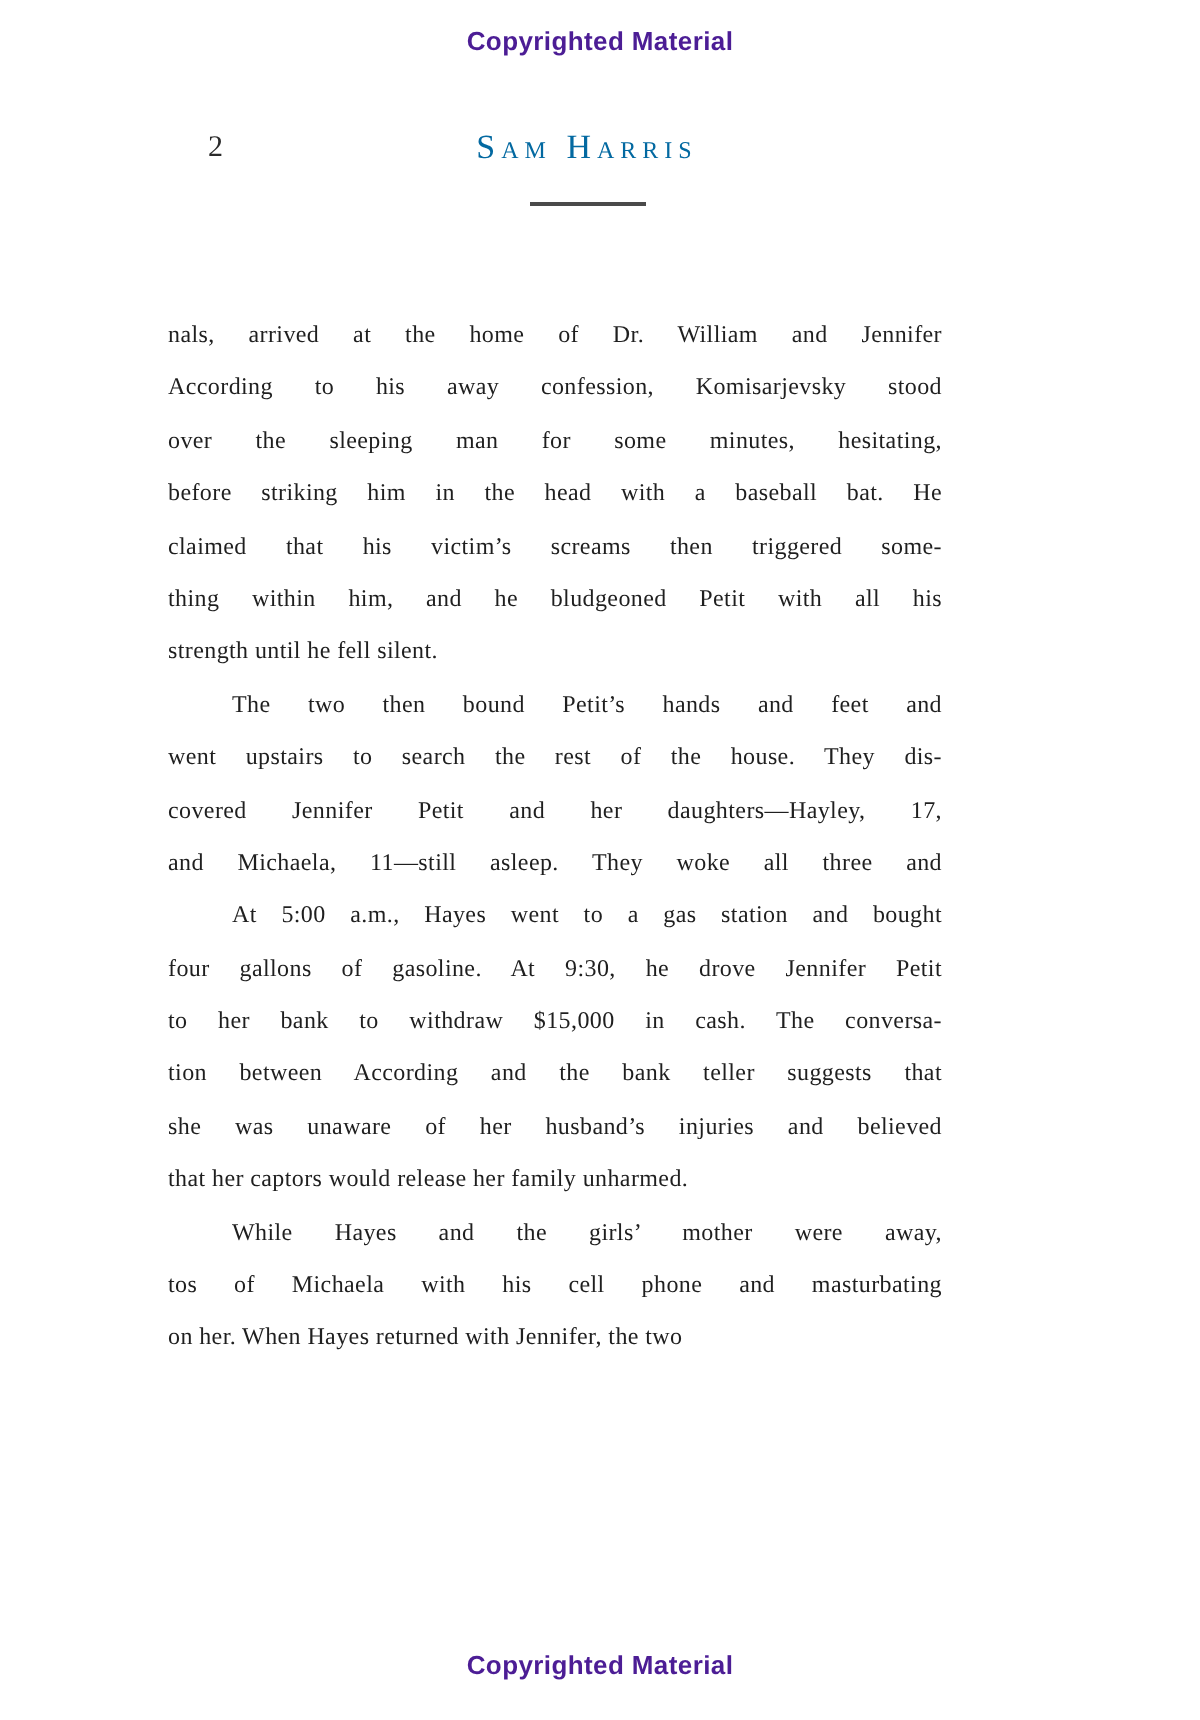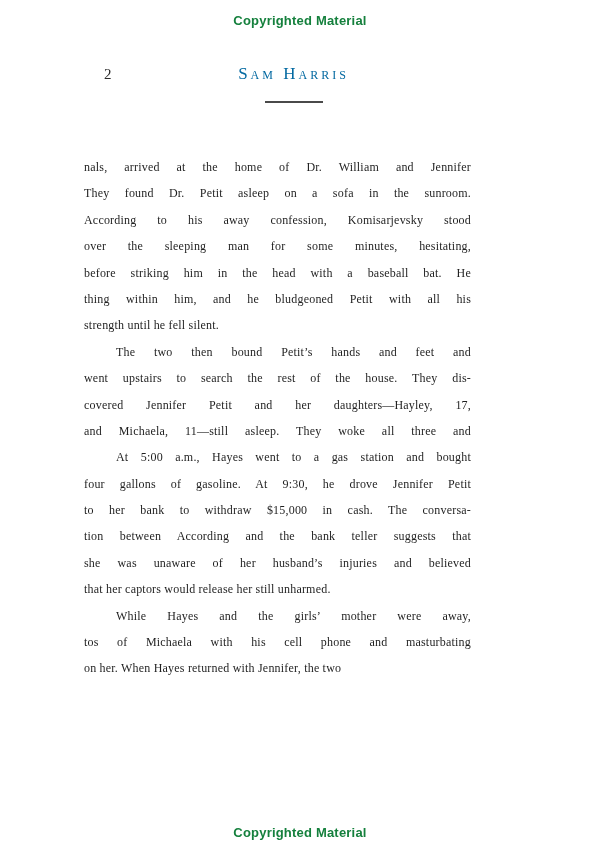--- a/index.html
+++ b/index.html
@@ -18,21 +18,21 @@
   }
   .watermark {
     position: absolute;
     left: 0;
     width: 600px;
     text-align: center;
     font-family: "Liberation Sans", sans-serif;
     font-weight: bold;
     font-size: 13px;
     letter-spacing: 0.2px;
-    color: #15803d;
+    color: #4c1d95;
   }
   .watermark.top { top: 13px; }
   .watermark.bottom { top: 825px; }
 
   .page-head {
     position: absolute;
     left: 100px;
     top: 64px;
     width: 387px;
     height: 22px;
@@ -99,40 +99,40 @@
   <div class="page-head">
     <span class="page-number">2</span>
     <span class="running-head">Sam Harris</span>
   </div>
 
   <div class="head-rule"></div>
 
   <div class="body-text">
       <div class="para">
         <div class="line">nals, arrived at the home of Dr. William and Jennifer</div>
-        <div class="line">They found Dr. Petit asleep on a sofa in the sunroom.</div>
         <div class="line">According to his away confession, Komisarjevsky stood</div>
         <div class="line">over the sleeping man for some minutes, hesitating,</div>
         <div class="line">before striking him in the head with a baseball bat. He</div>
+        <div class="line">claimed that his victim’s screams then triggered some-</div>
         <div class="line">thing within him, and he bludgeoned Petit with all his</div>
         <div class="line last">strength until he fell silent.</div>
       </div>
       <div class="para">
         <div class="line indent">The two then bound Petit’s hands and feet and</div>
         <div class="line">went upstairs to search the rest of the house. They dis-</div>
         <div class="line">covered Jennifer Petit and her daughters—Hayley, 17,</div>
         <div class="line">and Michaela, 11—still asleep. They woke all three and</div>
       </div>
       <div class="para">
         <div class="line indent">At 5:00 a.m., Hayes went to a gas station and bought</div>
         <div class="line">four gallons of gasoline. At 9:30, he drove Jennifer Petit</div>
         <div class="line">to her bank to withdraw $15,000 in cash. The conversa-</div>
         <div class="line">tion between According and the bank teller suggests that</div>
         <div class="line">she was unaware of her husband’s injuries and believed</div>
-        <div class="line last">that her captors would release her still unharmed.</div>
+        <div class="line last">that her captors would release her family unharmed.</div>
       </div>
       <div class="para">
         <div class="line indent">While Hayes and the girls’ mother were away,</div>
         <div class="line">tos of Michaela with his cell phone and masturbating</div>
         <div class="line last">on her. When Hayes returned with Jennifer, the two</div>
       </div>
     </div>
 
   <div class="watermark bottom">Copyrighted Material</div>
 

